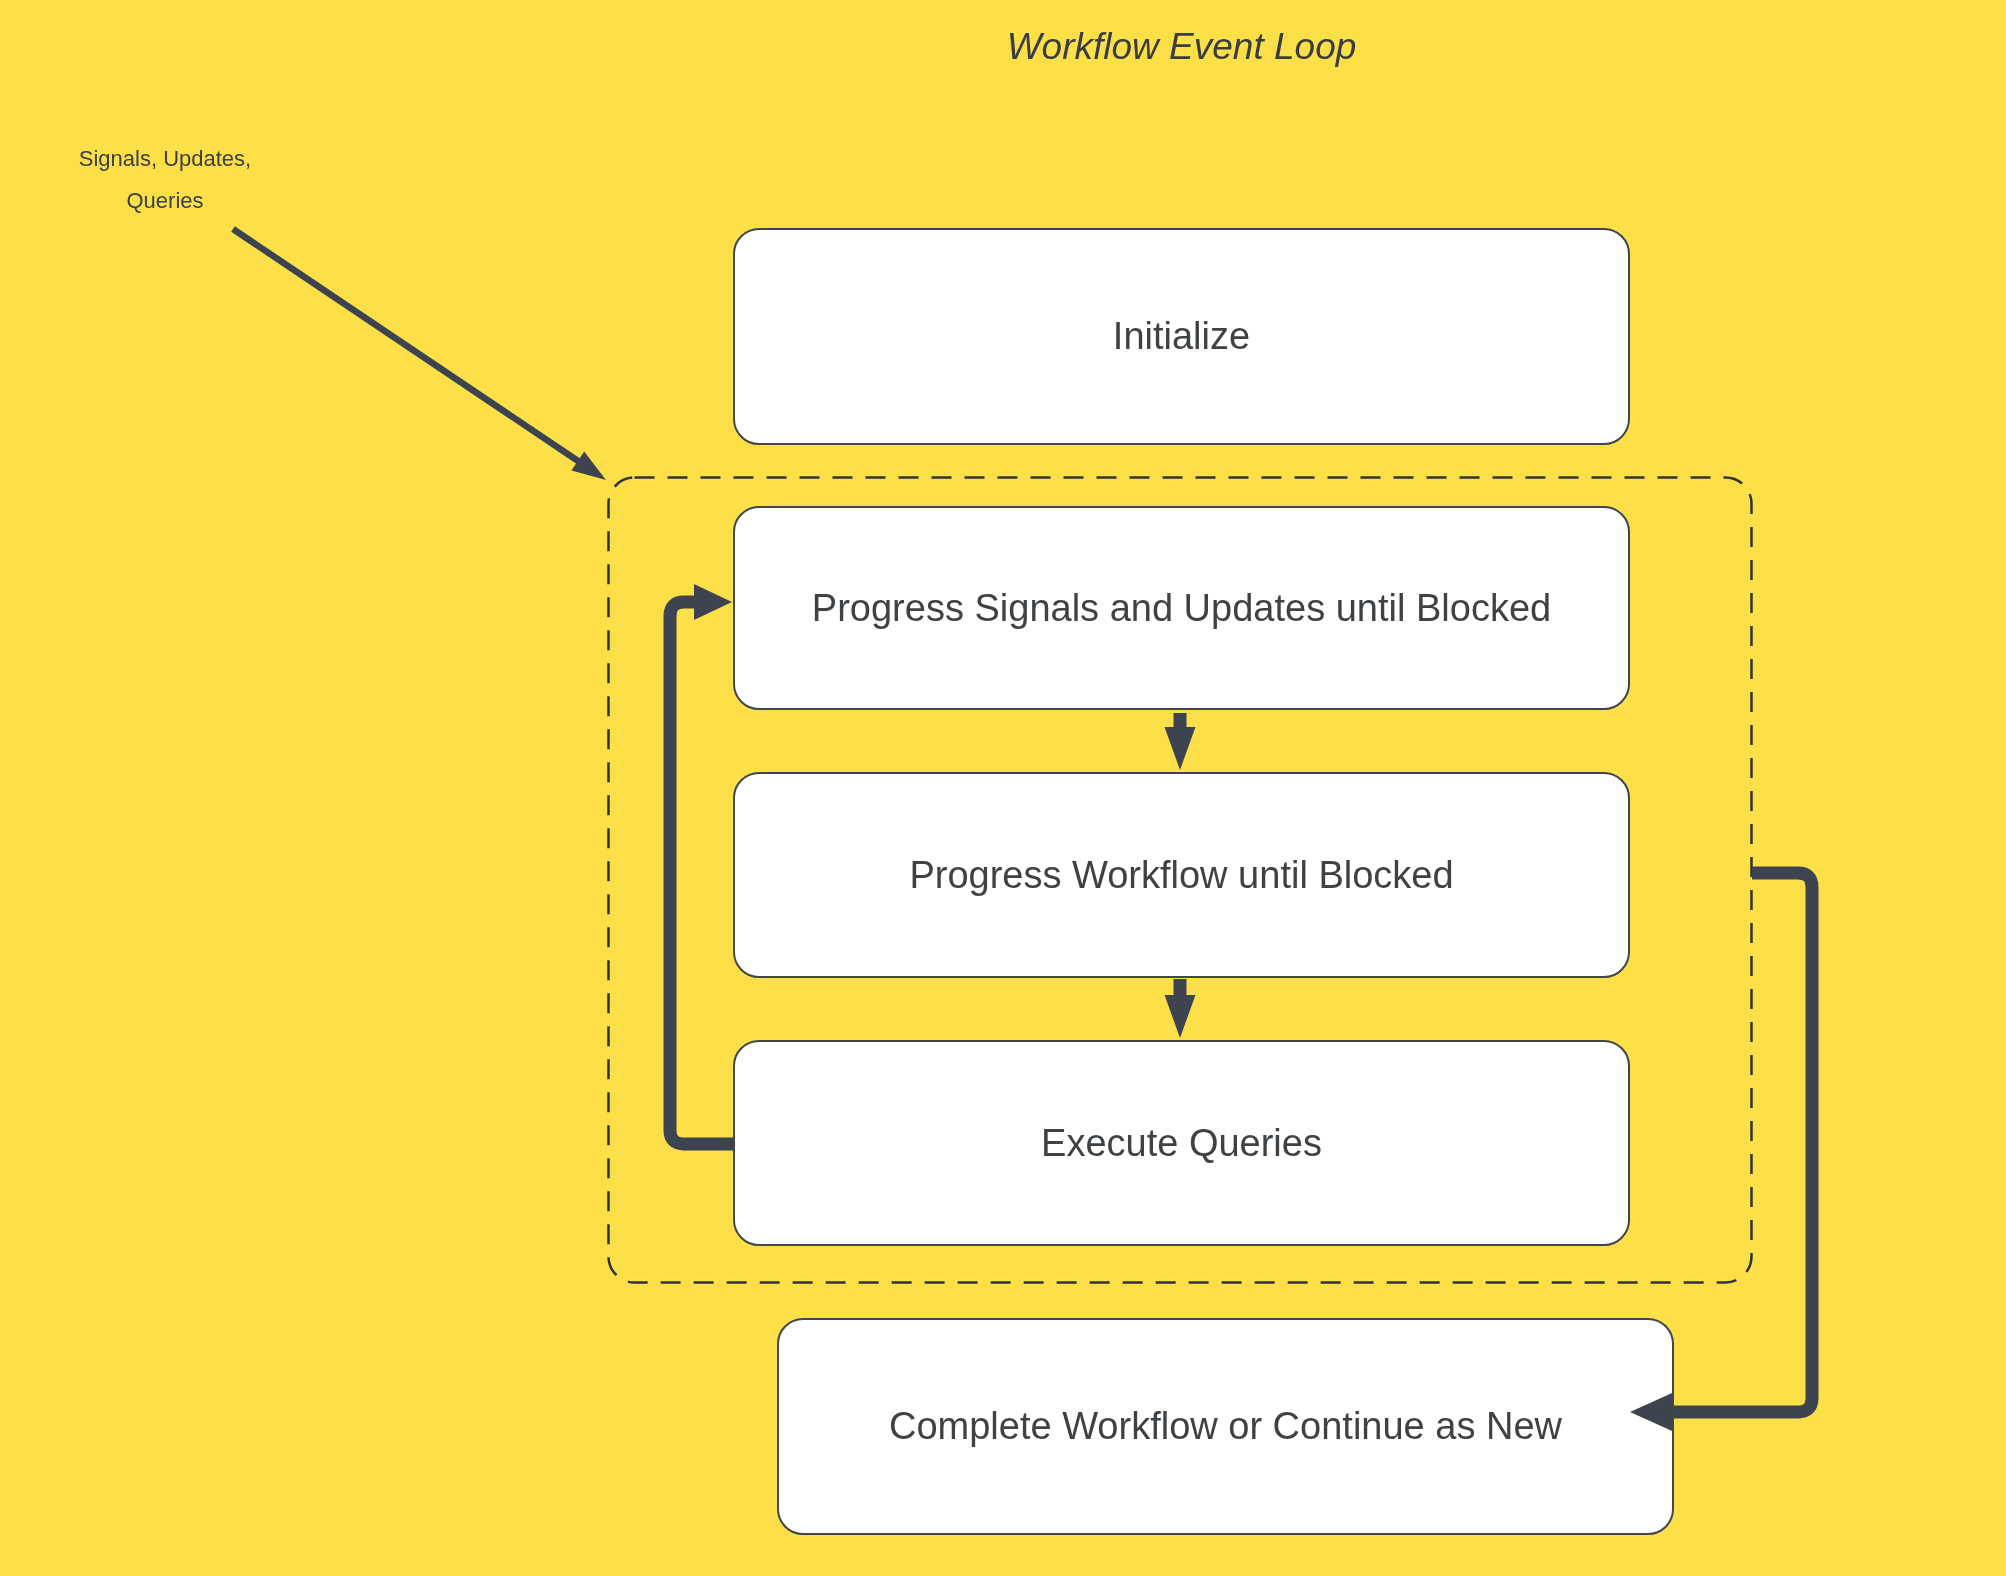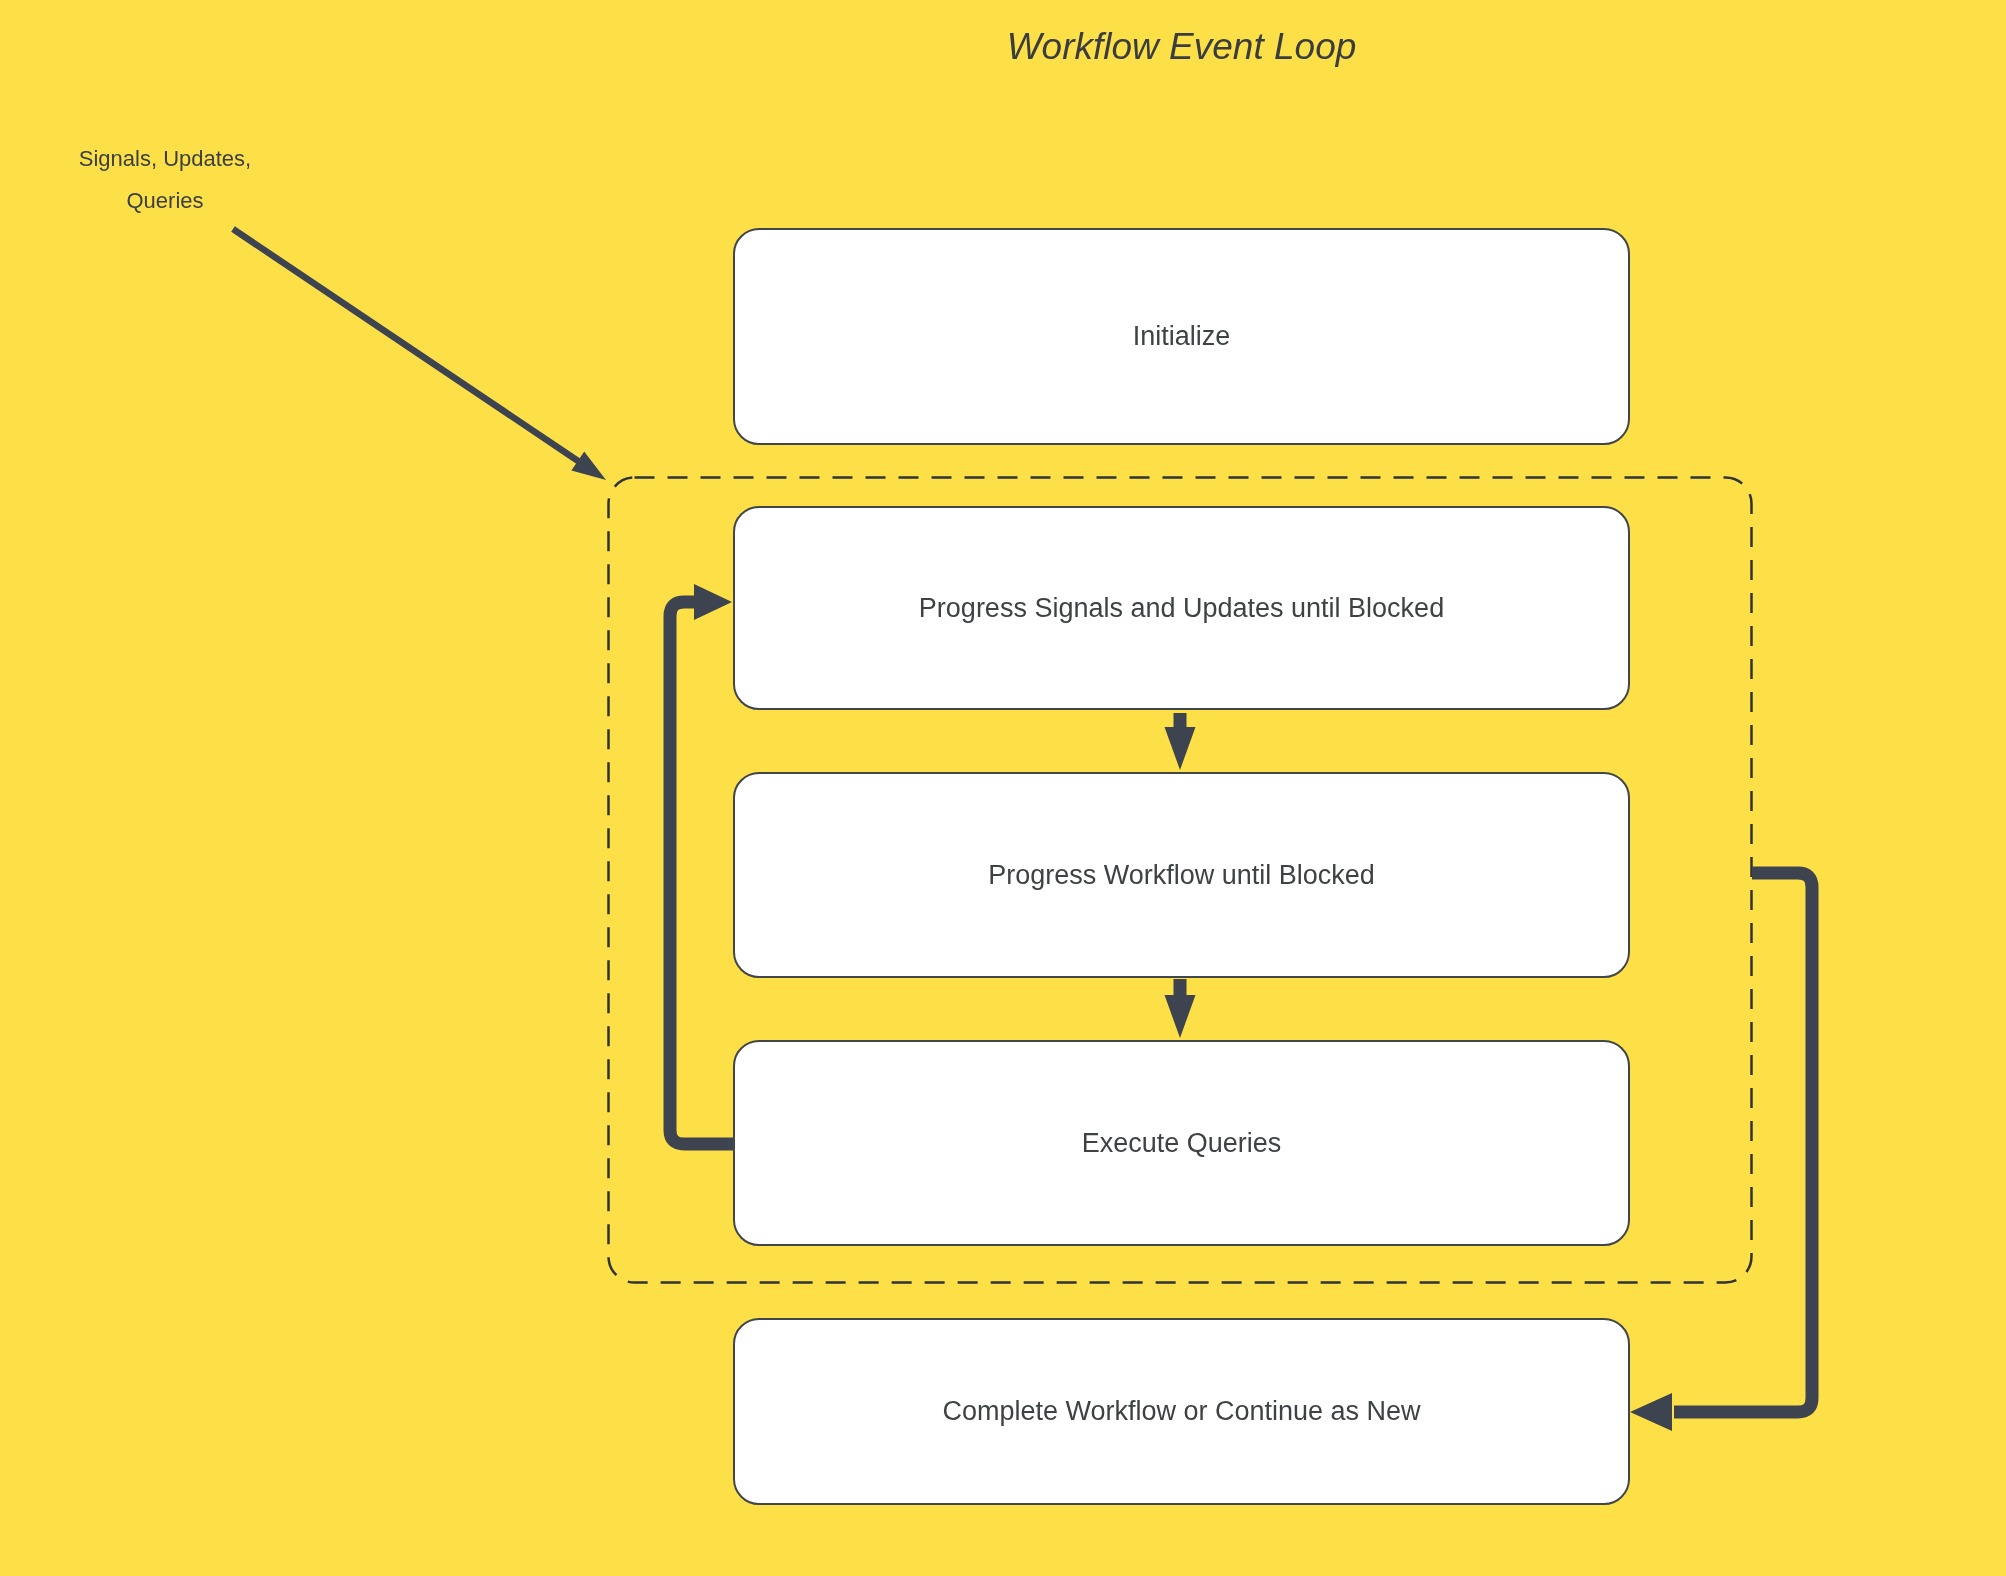--- a/index.html
+++ b/index.html
@@ -28,29 +28,29 @@
     white-space:pre-line;
   }
   .node{
     position:absolute;
     left:733px;width:897px;
     box-sizing:border-box;
     border:2.5px solid #41464b;
     border-radius:26px;
     background:#ffffff;
     display:flex;align-items:center;justify-content:center;
-    font-size:27px;
+    font-size:38px;
     color:#3f4245;
     text-align:center;
   }
   #node-initialize{top:228px;height:217px;}
   #node-progress-signals{top:506px;height:204px;}
   #node-progress-workflow{top:772px;height:206px;}
   #node-execute-queries{top:1040px;height:206px;}
-  #node-complete{top:1318px;height:187px;}
+  #node-complete{top:1318px;height:217px;margin-left:44px;}
   svg.overlay{
     position:absolute;left:0;top:0;width:2006px;height:1576px;
     pointer-events:none;
   }
 </style>
 </head>
 <body>
 
 <div id="canvas">
 

